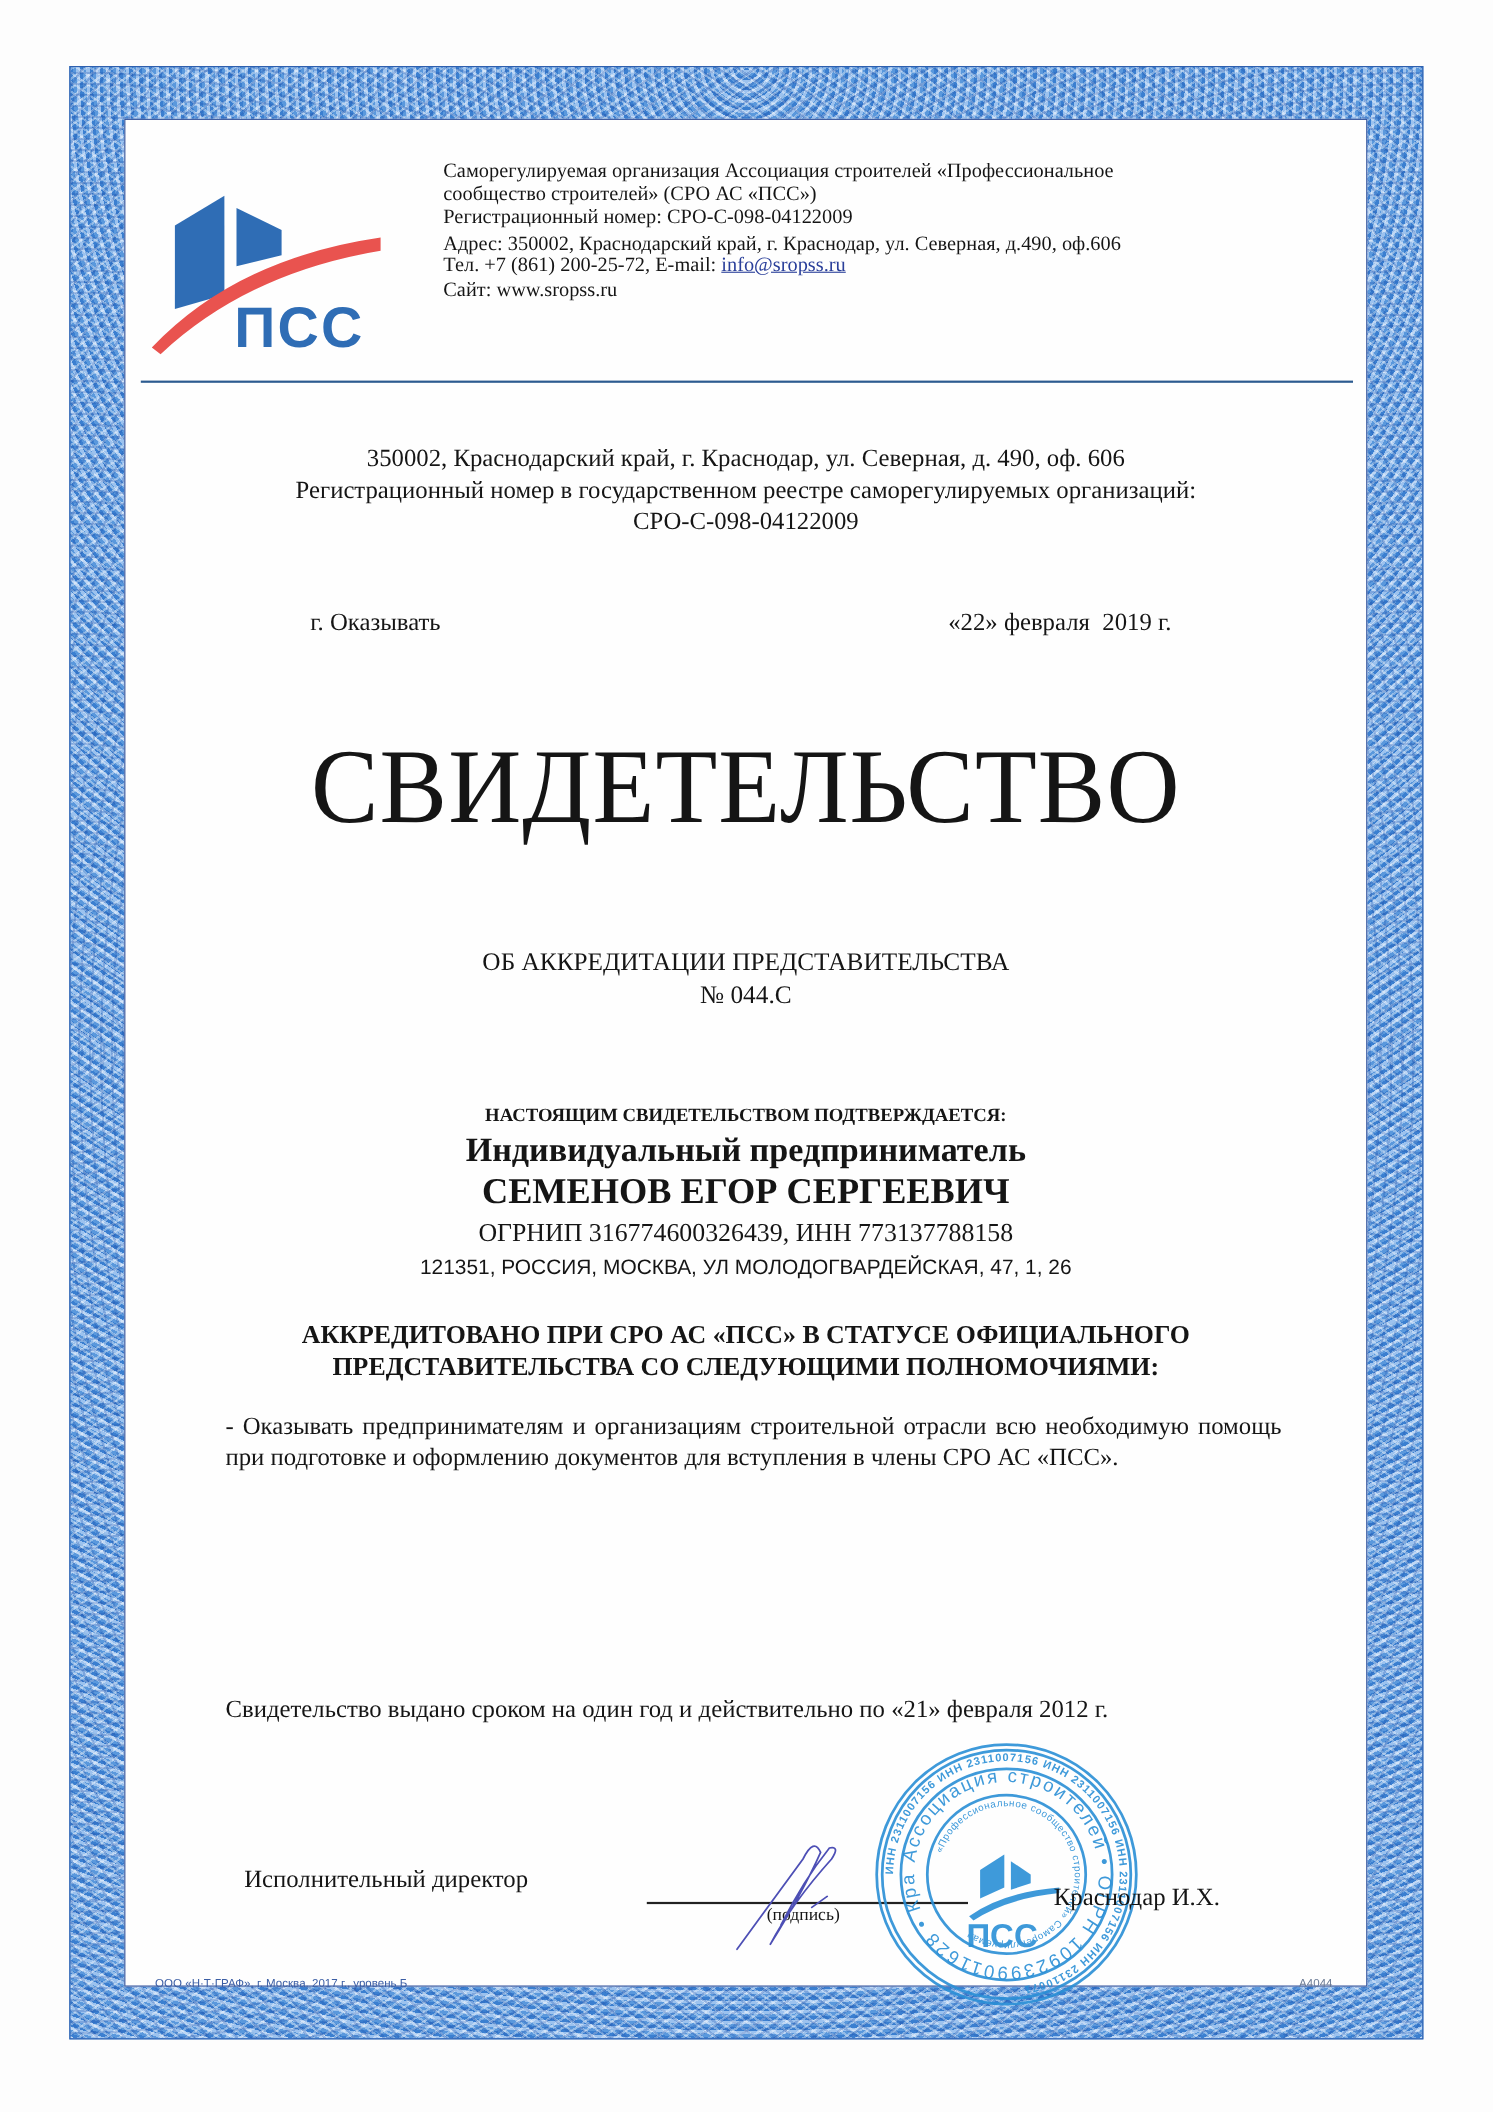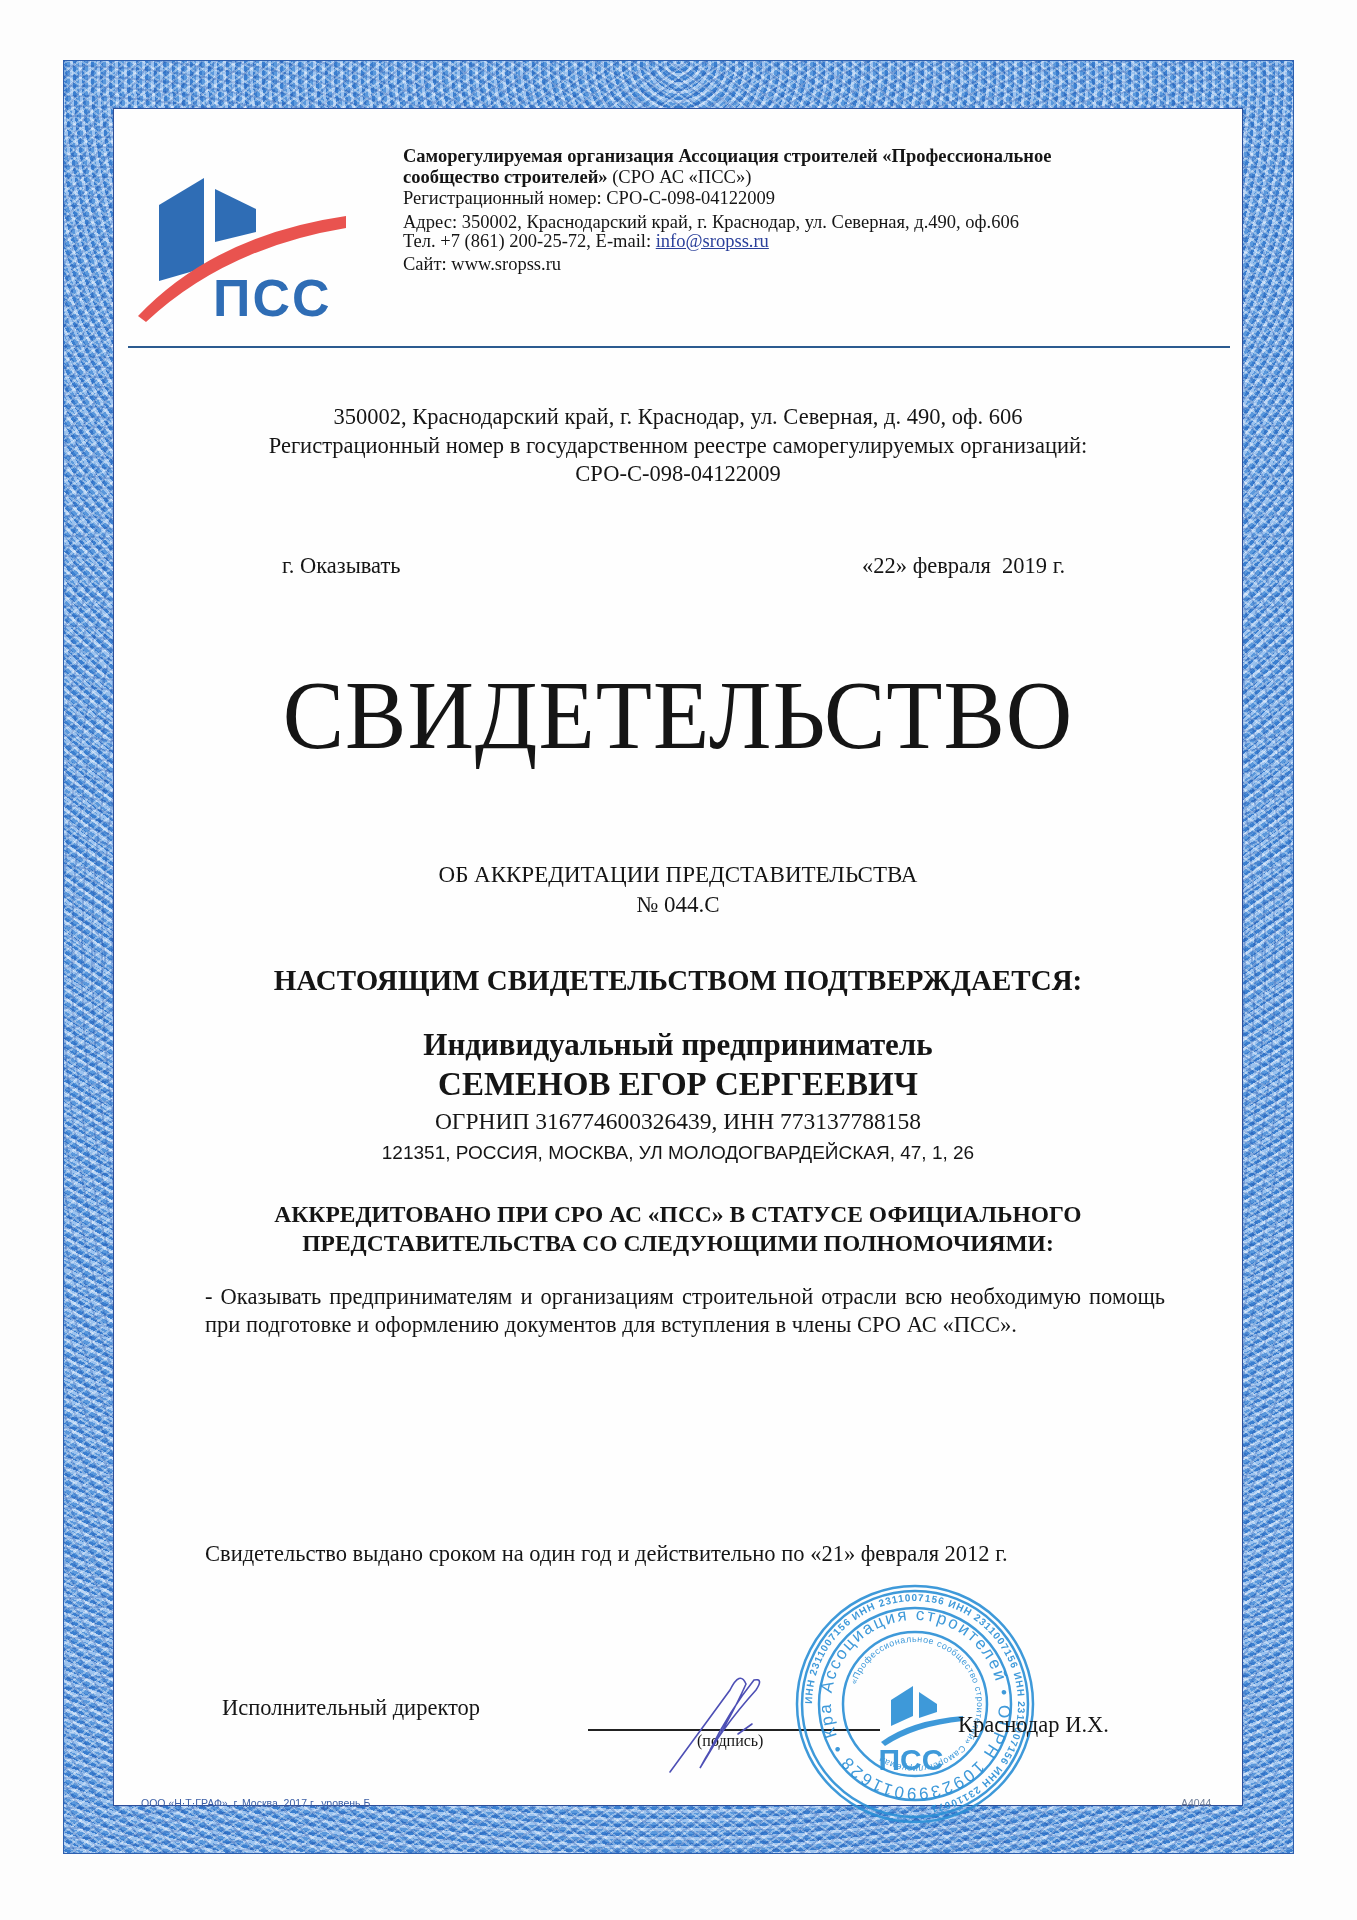--- a/index.html
+++ b/index.html
@@ -28,21 +28,21 @@
   .frame-inner {
     position:absolute; left:113px; top:108px; width:1130px; height:1698px;
     box-sizing:border-box;
     background:#fefefe;
     border:1.5px solid #2e4f9a;
   }
   .abs { position:absolute; white-space:nowrap; }
 
   
   .hdr { left:403px; font-size:18.5px; line-height:1; }
-  .hdr b { font-weight:bold; }
+  .hdr b { font-weight:normal; }
   .hdr .email { color:#2a3f9a; text-decoration:underline;text-align:right; }
   .divider {
     position:absolute; left:128px; top:346px; width:1102px; height:2px;
     background:#2c5b90;
   }
 
   .center { left:113px; width:1130px; text-align:center; }
   .t22 { font-size:22.5px; }
   .title {
     font-size:92px; letter-spacing:1px; font-weight:normal;
@@ -98,21 +98,21 @@
 <div class="abs center t22" style="top:461px">СРО-С-098-04122009</div>
 
 <div class="abs t22" style="left:282px;top:553px">г. Оказывать</div>
 <div class="abs t22" style="left:862px;top:553px;white-space:pre">«22» февраля  2019 г.</div>
 
 <div class="abs center title" style="top:662px">СВИДЕТЕЛЬСТВО</div>
 
 <div class="abs center" style="top:862px;font-size:23px">ОБ АККРЕДИТАЦИИ ПРЕДСТАВИТЕЛЬСТВА</div>
 <div class="abs center" style="top:892px;font-size:23px">№ 044.С</div>
 
-<div class="abs center bold" style="top:964px;font-size:29px">НАСТОЯЩИМ СВИДЕТЕЛЬСТВОМ ПОДТВЕРЖДАЕТСЯ:</div>
+<div class="abs center bold" style="top:1004px;font-size:17px">НАСТОЯЩИМ СВИДЕТЕЛЬСТВОМ ПОДТВЕРЖДАЕТСЯ:</div>
 
 <div class="abs center bold" style="top:1027px;font-size:31px">Индивидуальный предприниматель</div>
 <div class="abs center bold" style="top:1066px;font-size:33px">СЕМЕНОВ ЕГОР СЕРГЕЕВИЧ</div>
 <div class="abs center" style="top:1108px;font-size:23.5px">ОГРНИП 316774600326439, ИНН 773137788158</div>
 <div class="abs center sans" style="top:1142px;font-size:19px">121351, РОССИЯ, МОСКВА, УЛ МОЛОДОГВАРДЕЙСКАЯ, 47, 1, 26</div>
 
 <div class="abs center bold" style="top:1201px;font-size:23.5px">АККРЕДИТОВАНО ПРИ СРО АС «ПСС» В СТАТУСЕ ОФИЦИАЛЬНОГО</div>
 <div class="abs center bold" style="top:1230px;font-size:23.5px">ПРЕДСТАВИТЕЛЬСТВА СО СЛЕДУЮЩИМИ ПОЛНОМОЧИЯМИ:</div>
 
 <div class="para" style="top:1283px">

